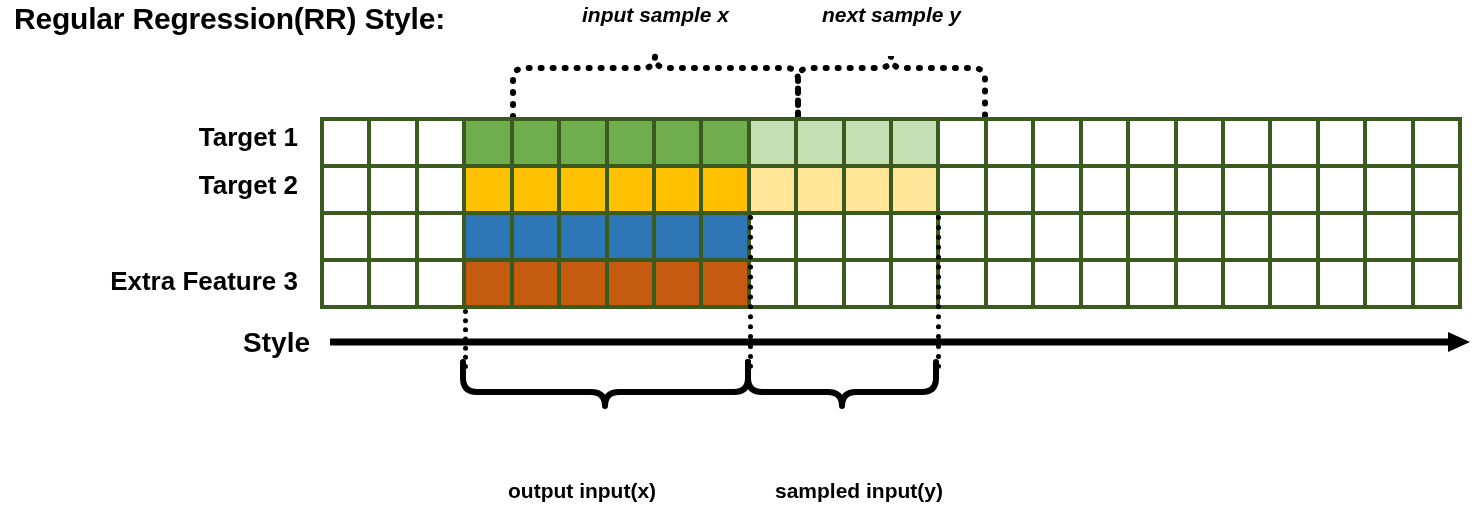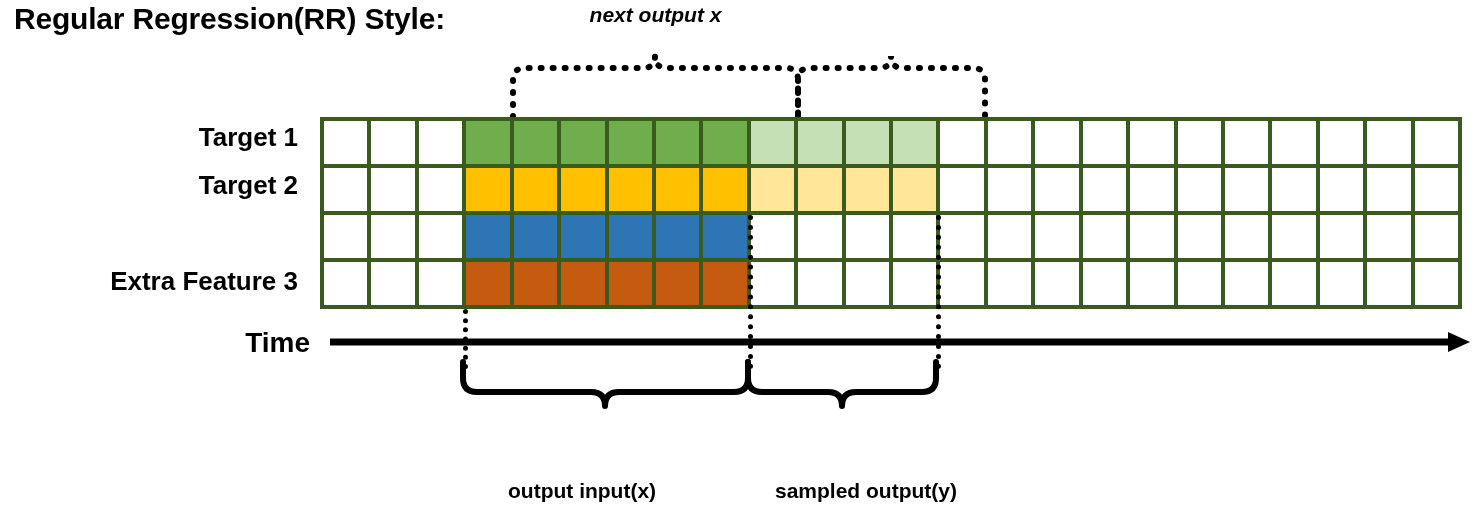--- a/index.html
+++ b/index.html
@@ -141,21 +141,22 @@
   #annot-input  { left: 508px; top: 421px; }
   #annot-output { left: 775px; top: 421px; }
 </style>
 </head>
 <body>
 
 <div id="stage">
 
   <div id="title">Regular Regression(RR) Style:</div>
 
-  <div class="brace-label" id="label-next-x">next output x</div>
+  <div class="brace-label" id="label-next-x">input sample x</div>
+  <div class="brace-label" id="label-next-y">next sample y</div>
 
   <svg class="overlay" id="top-braces-svg" viewBox="0 0 1476 516" xmlns="http://www.w3.org/2000/svg">
 
     <path d="M 513 117 L 513 80 Q 513 68 525 68 L 643 68 Q 655 68 655 56 Q 655 68 667 68 L 786 68 Q 798 68 798 80 L 798 117" fill="none" stroke="#000000" stroke-width="6" stroke-linecap="round" stroke-dasharray="1 11"></path>
 
     <path d="M 798 117 L 798 80 Q 798 68 810 68 L 879 68 Q 891 68 891 56 Q 891 68 903 68 L 973 68 Q 985 68 985 80 L 985 117" fill="none" stroke="#000000" stroke-width="6" stroke-linecap="round" stroke-dasharray="1 11"></path>
   </svg>
 
   <div id="rowlabels">
     <div class="row-label" style="top:7px">Target 1</div>
@@ -267,37 +268,37 @@
         <div class="cell c-white"></div>
         <div class="cell c-white"></div>
         <div class="cell c-white"></div>
       </div>
     </div>
 
   <div class="vguide" style="left:463px; top:309px; height:60px;"></div>
   <div class="vguide" style="left:748px; top:215px; height:154px;"></div>
   <div class="vguide" style="left:936px; top:215px; height:154px;"></div>
 
-  <div id="time-label">Time</div>
+  <div id="time-label">Style</div>
   <svg id="time-axis" viewBox="0 0 1140 24" xmlns="http://www.w3.org/2000/svg">
     <line x1="0" y1="12" x2="1118" y2="12" stroke="#000000" stroke-width="7"></line>
     <polygon points="1118,2 1140,12 1118,22" fill="#000000"></polygon>
   </svg>
 
   <svg class="overlay" id="bottom-braces-svg" viewBox="0 0 1476 516" xmlns="http://www.w3.org/2000/svg">
 
     <path d="M 463 362 L 463 378 Q 463 392 477 392 L 591 392 Q 605 392 605 406 Q 605 392 619 392 L 734 392 Q 748 392 748 378 L 748 362" fill="none" stroke="#000000" stroke-width="6" stroke-linecap="round" stroke-linejoin="round"></path>
 
     <path d="M 748 362 L 748 378 Q 748 392 762 392 L 828 392 Q 842 392 842 406 Q 842 392 856 392 L 922 392 Q 936 392 936 378 L 936 362" fill="none" stroke="#000000" stroke-width="6" stroke-linecap="round" stroke-linejoin="round"></path>
   </svg>
 
   <div class="annot" id="annot-input">
     <div>output input(x)</div>
     
     
   </div>
   <div class="annot" id="annot-output">
-    <div>sampled output(y)</div>
+    <div>sampled input(y)</div>
     
     
   </div>
 
 </div>
 
 </body></html>

